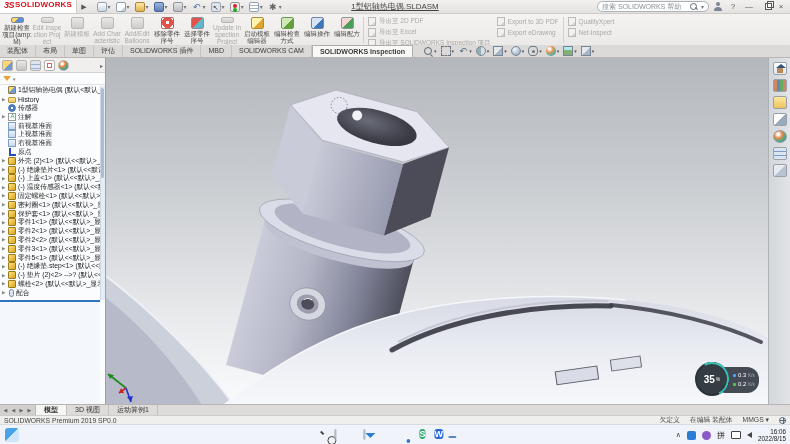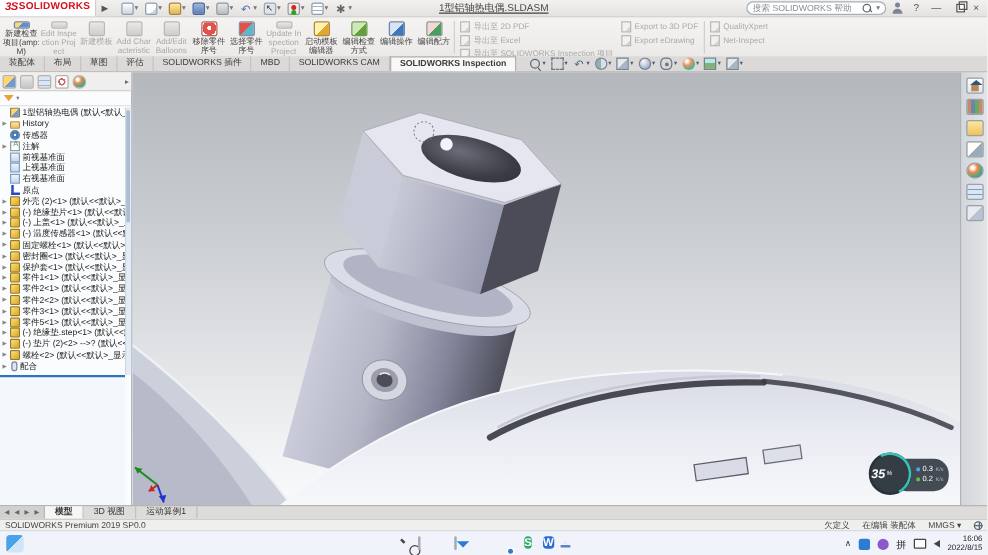--- a/index.html
+++ b/index.html
@@ -121,21 +121,21 @@
   .viewport svg { position:absolute; left:0; top:0; }
 
   
   .fbadge { position:absolute; left:589px; top:304px; width:64px; height:36px; }
   .fb-pill { position:absolute; left:24px; top:5px; width:40px; height:26px; background:rgba(52,60,68,0.92); border-radius:6px 12px 12px 6px; display:flex; flex-direction:column; justify-content:center; gap:2px; padding-left:14px; }
   .fb-row { display:flex; align-items:baseline; gap:2px; color:#fff; font-size:6px; line-height:6px; }
   .fb-dot { width:3px; height:3px; border-radius:1px; }
   .fb-dot.up { background:#4aa3ff; }
   .fb-dot.dn { background:#57c443; }
   .fb-unit { font-size:4.5px; color:#aab3bb; }
-  .fb-circle { position:absolute; left:0; top:0; width:34px; height:34px; border-radius:50%; background:#343c44; border:2px solid #2a3138; display:flex; align-items:center; justify-content:flex-start; color:#fff;font-style:italic; }
+  .fb-circle { position:absolute; left:0; top:0; width:34px; height:34px; border-radius:50%; background:#343c44; border:2px solid #2a3138; display:flex; align-items:center; justify-content:center; color:#fff; }
   .fb-circle::before { content:""; position:absolute; inset:-2px; border-radius:50%; border:2px solid transparent; border-top-color:#35c4b5; border-right-color:#35c4b5; transform:rotate(18deg); }
   .fb-num { font-size:10px; font-weight:bold; }
   .fb-pct { font-size:5px; margin-left:1px; }
 
   
   .rpane { position:absolute; right:0; top:58px; width:22px; height:346px; background:linear-gradient(90deg,#d3d6da,#e2e4e7); border-left:1px solid #aeb2b6; display:flex; flex-direction:column; align-items:center; padding-top:4px; gap:4px; }
   .rp { width:14px; height:13px; border:1px solid #9aa0a8; border-radius:2px; background:#f2f3f5; position:relative; }
   .rp.home { background:linear-gradient(#fff,#dfe6ee); }
   .rp.home::before { content:""; position:absolute; left:3px; top:5px; width:6px; height:5px; background:#b85; }
   .rp.home::after { content:""; position:absolute; left:2px; top:1px; width:0; height:0; border-left:5px solid transparent; border-right:5px solid transparent; border-bottom:4px solid #357; }

